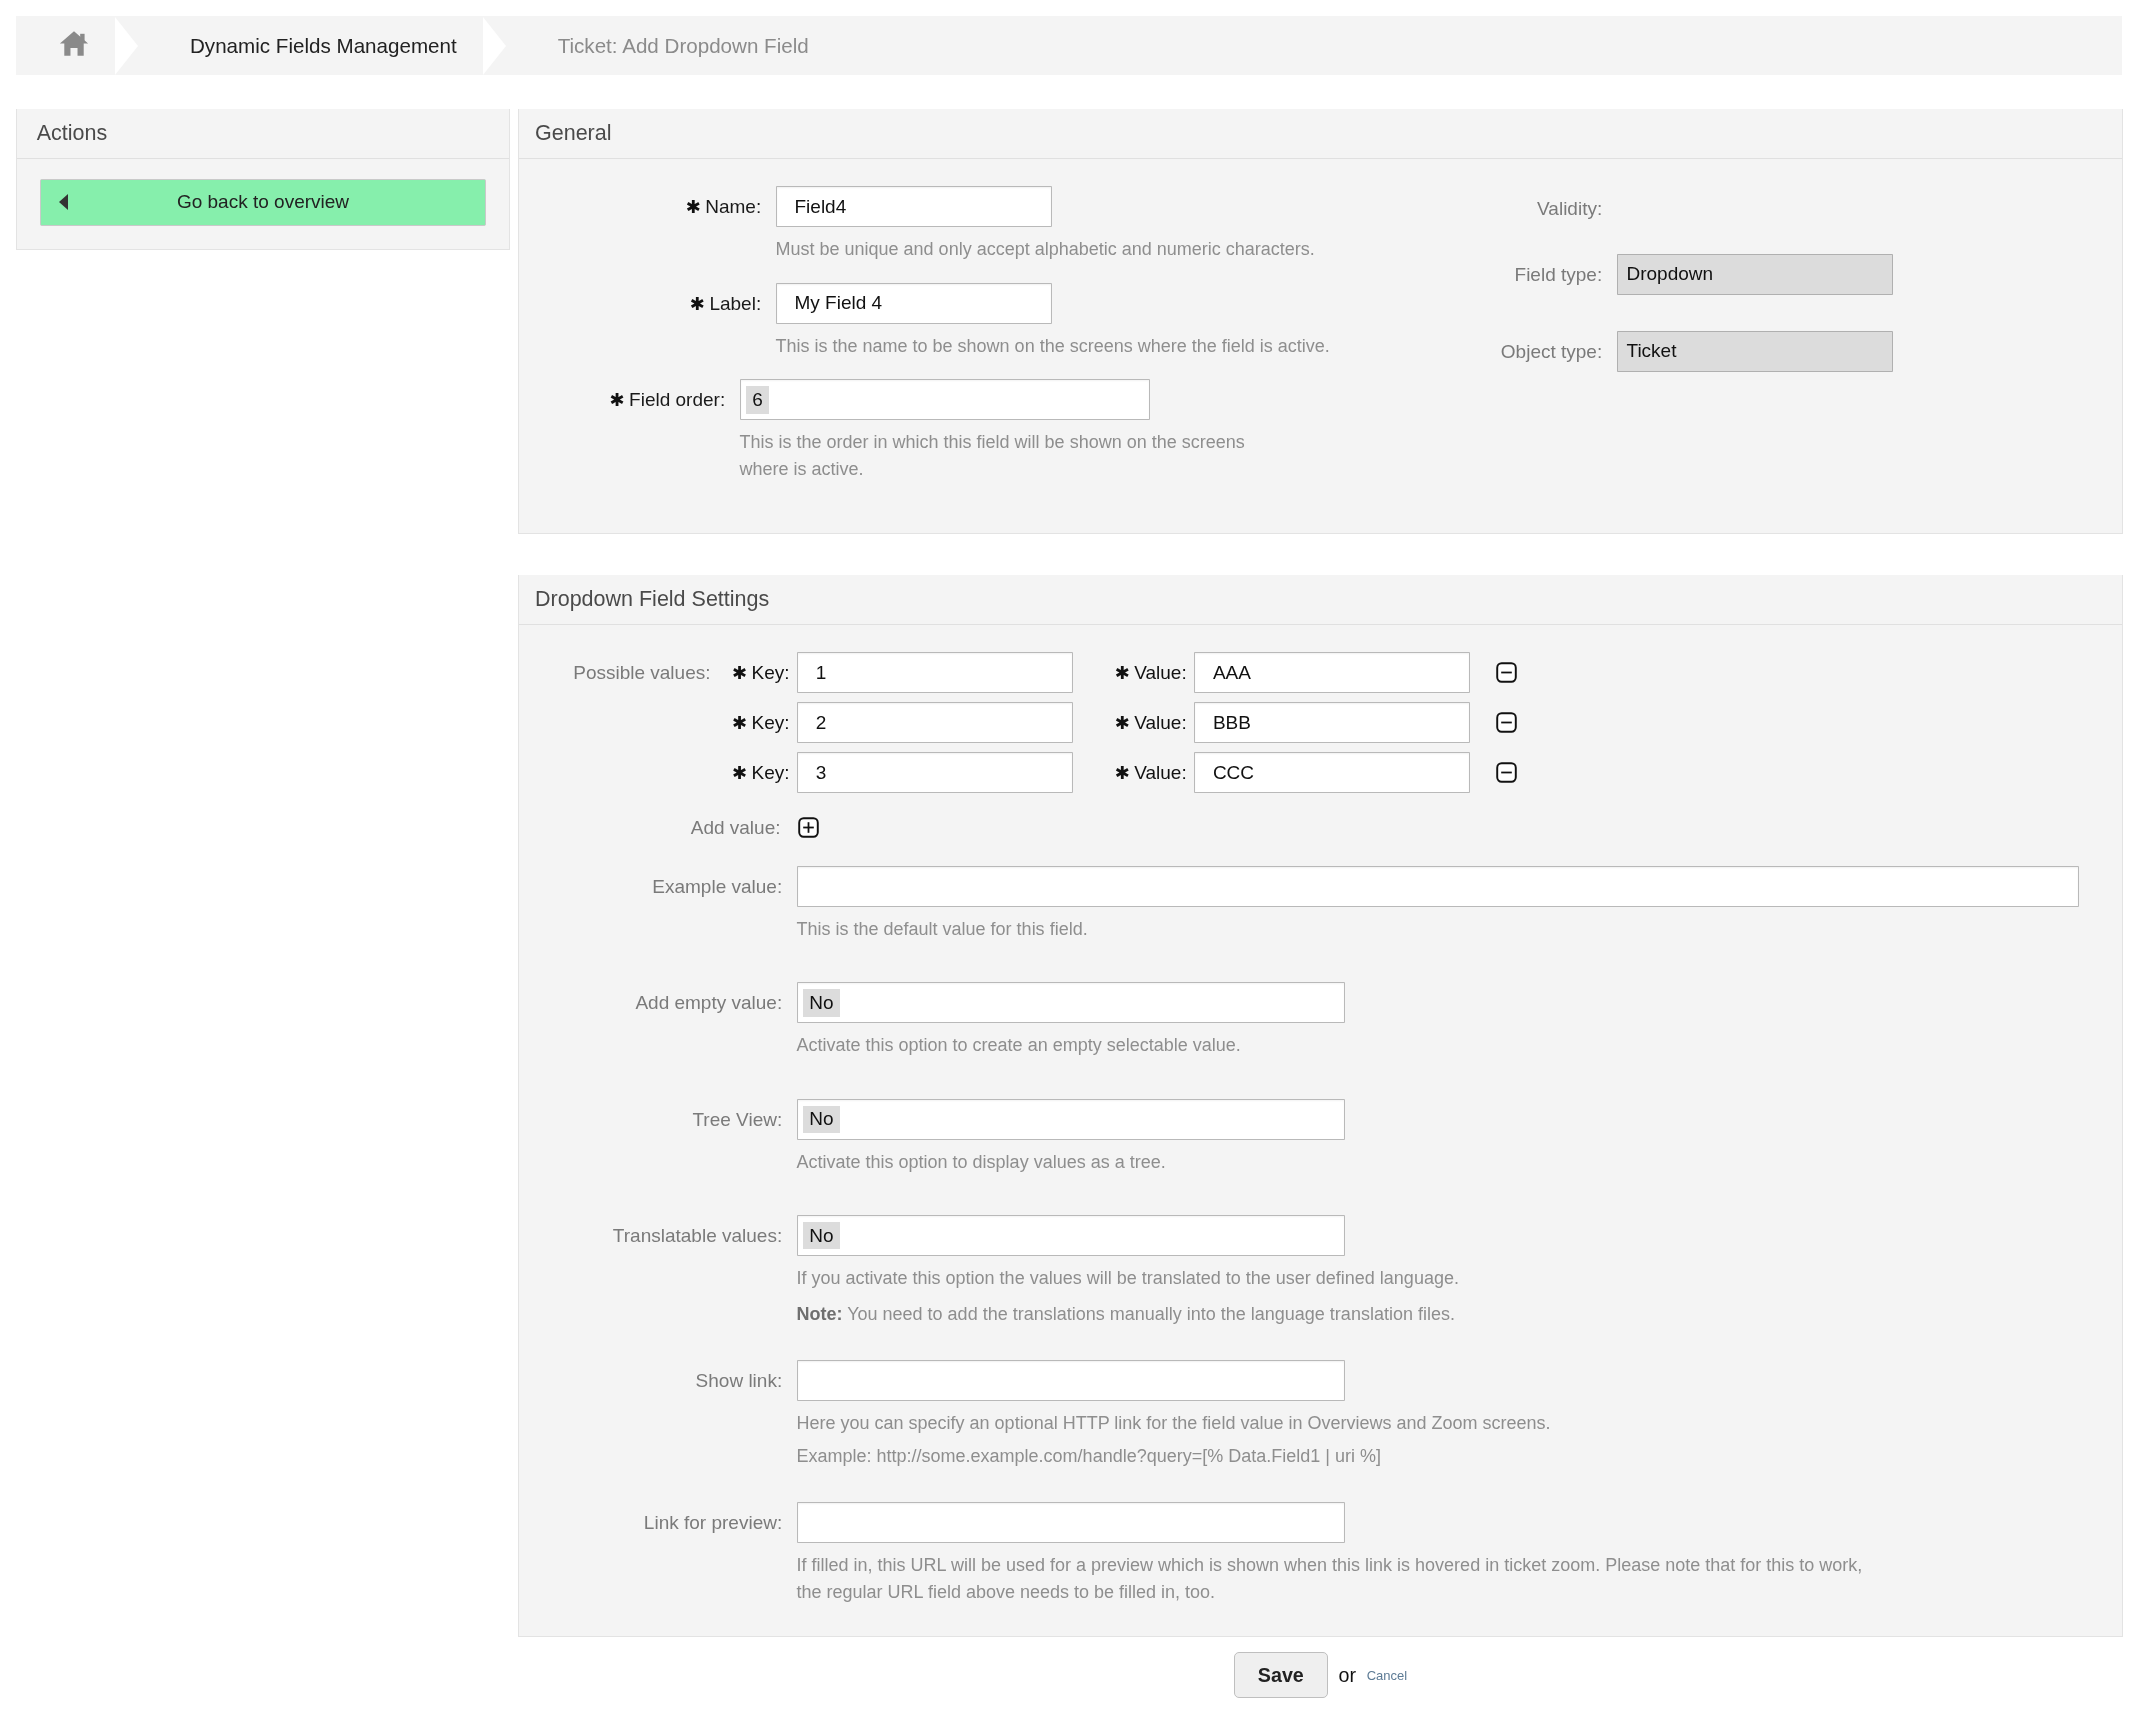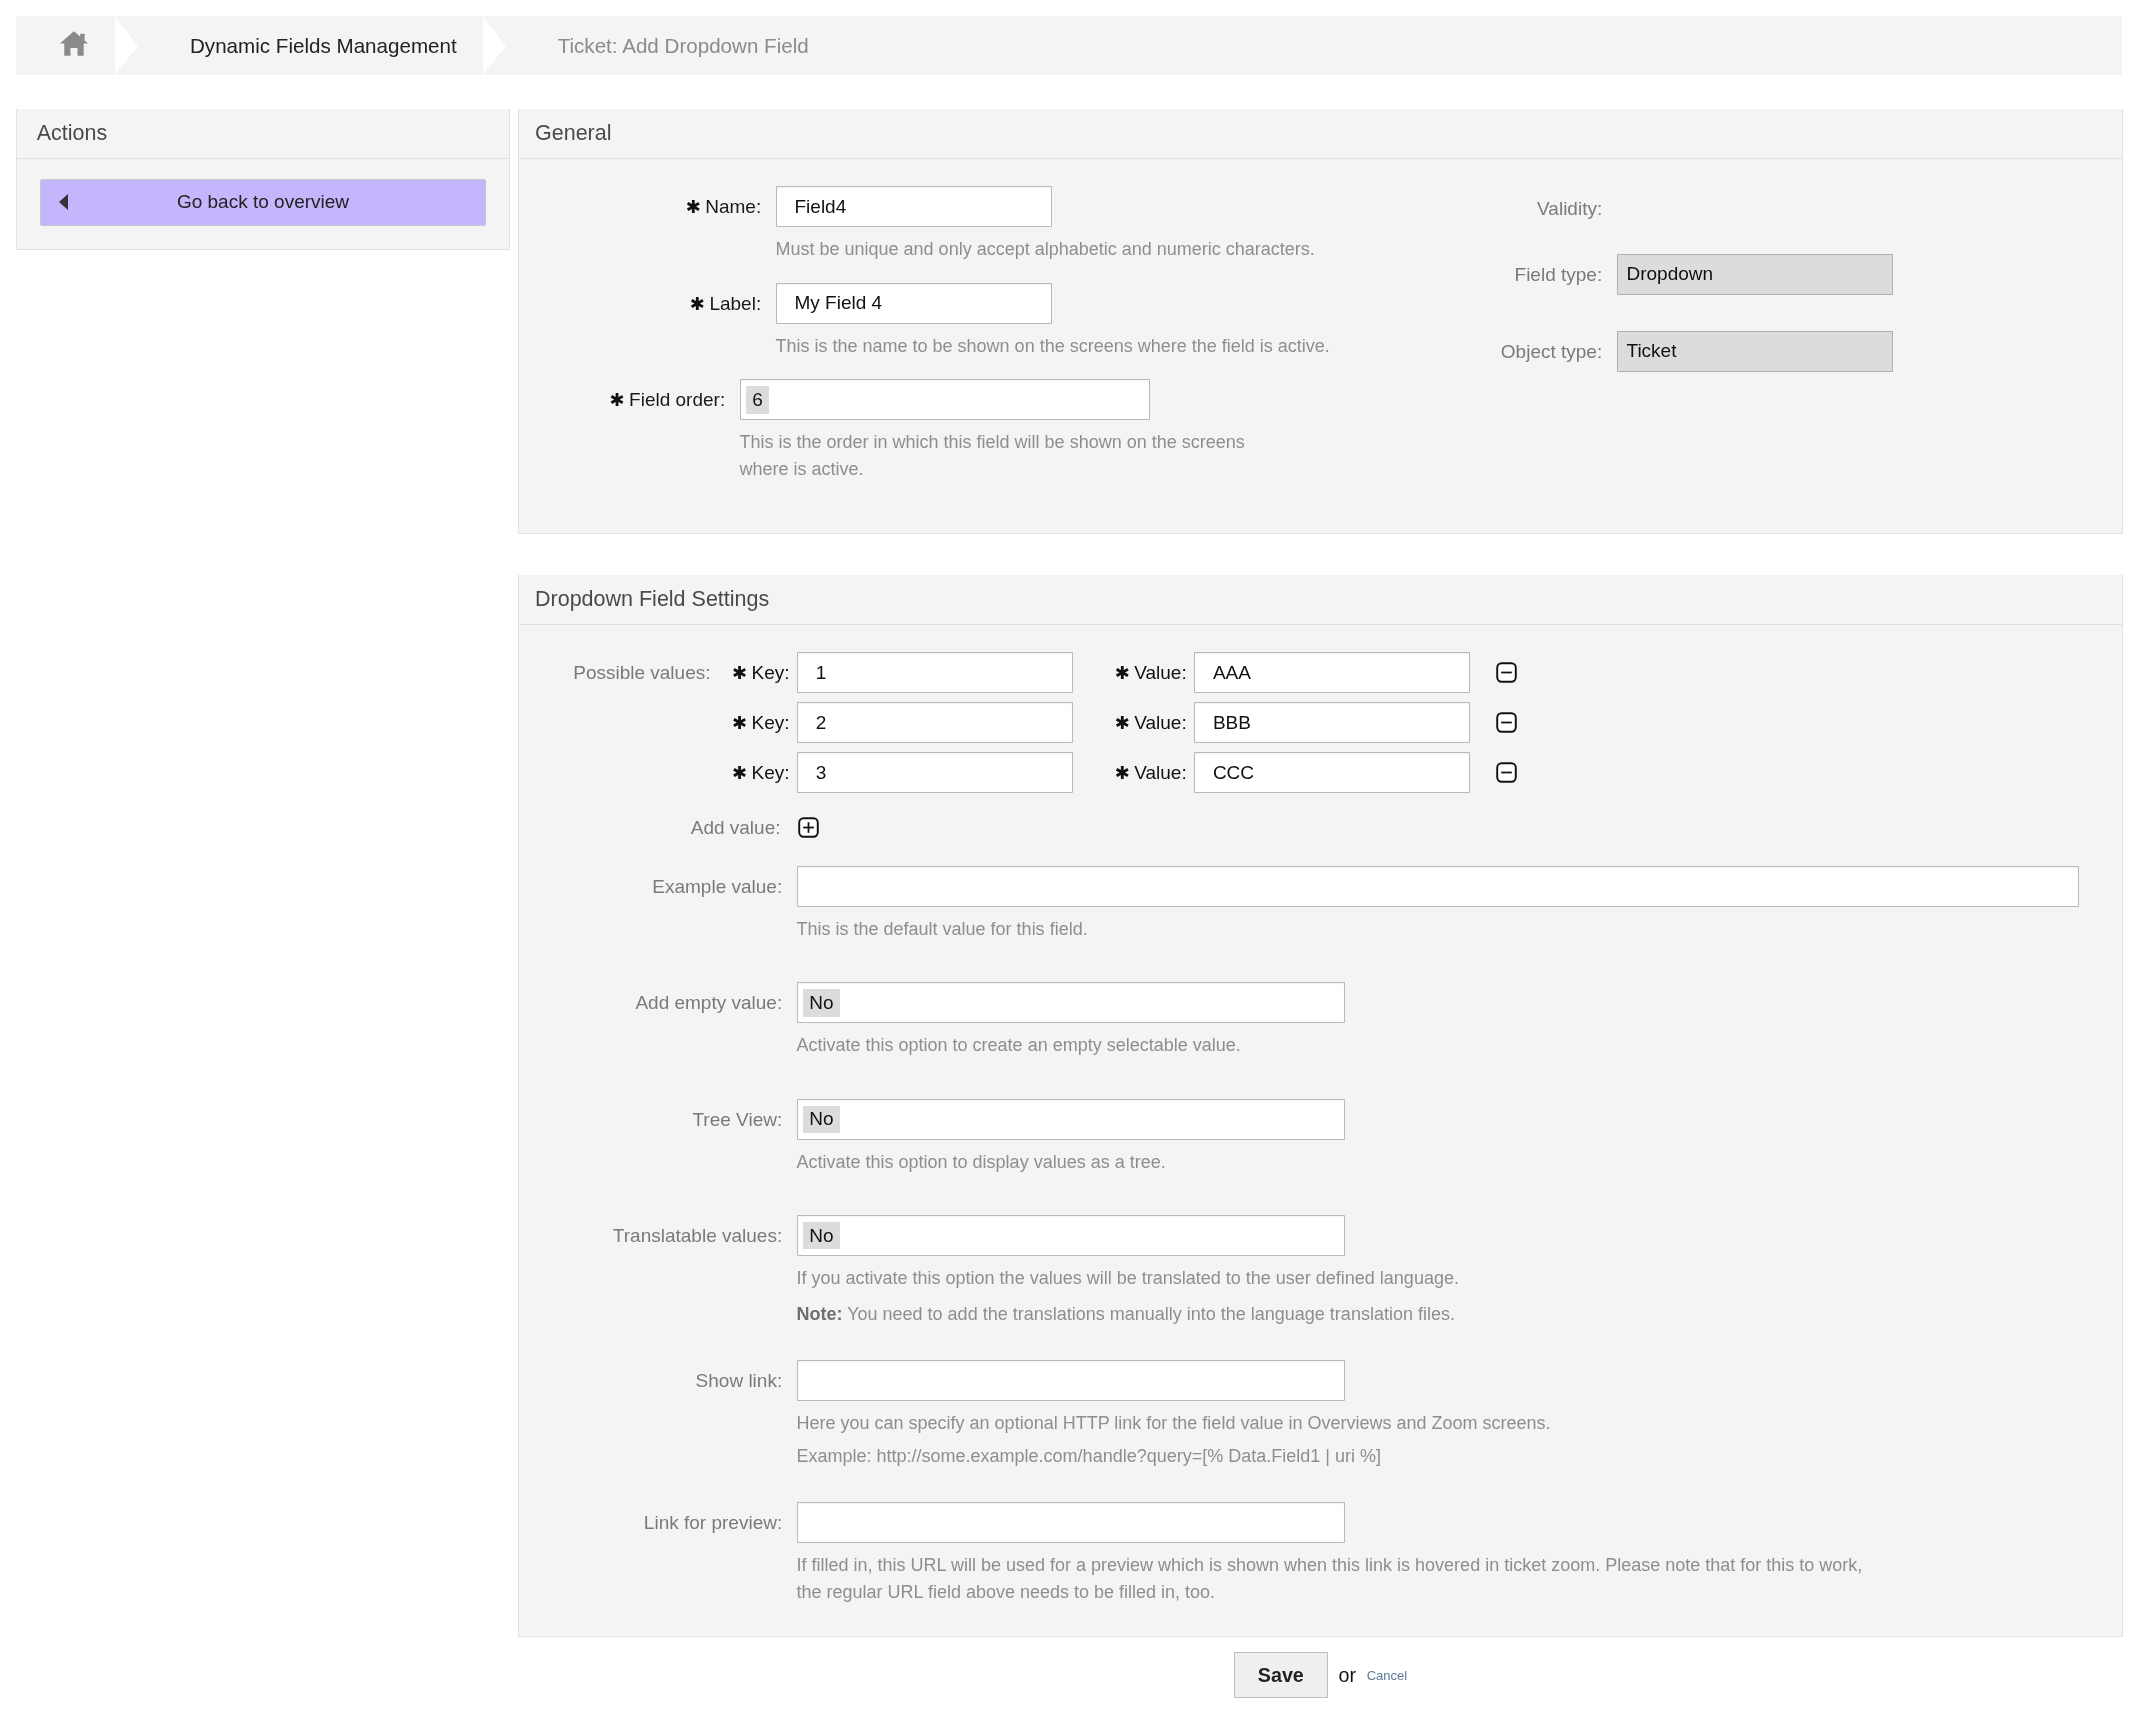--- a/index.html
+++ b/index.html
@@ -70,21 +70,21 @@
     padding-left: 19.7px;
     font-size: 21.5px;
     color: #4a4a4a;
     border-bottom: 0.9px solid #e0e0e0;
     background: #f4f4f4;
   }
   .sidebar-body { padding: 19.7px 23px 23px 23px; }
   .go-back-btn {
     display: flex; align-items: center;
     height: 47px;
-    background: #c4b5fd;
+    background: #86efac;
     border: 0.9px solid #c9c9c9;
     border-radius: 1.8px;
     font-size: 19px;
     color: #222;
     cursor: pointer;
     position: relative;
   }
   .go-back-arrow {
     position: absolute;
     left: 18px;
@@ -223,21 +223,21 @@
     position: absolute;
     left: 518px; top: 1652px;
     width: 1605px;
     display: flex;
     align-items: center;
     justify-content: center;
   }
   .save-btn {
     background: #efefef;
     border: 0.9px solid #bfbfbf;
-    border-radius: 0;
+    border-radius: 5px;
     font-family: "Liberation Sans", sans-serif;
     font-weight: bold;
     font-size: 19.7px;
     color: #222;
     padding: 10.7px 23px;
     cursor: pointer;
   }
   .or-text { font-size: 19.7px; color: #111; margin: 0 10.7px; }
   .cancel-link {
     font-size: 13px;

